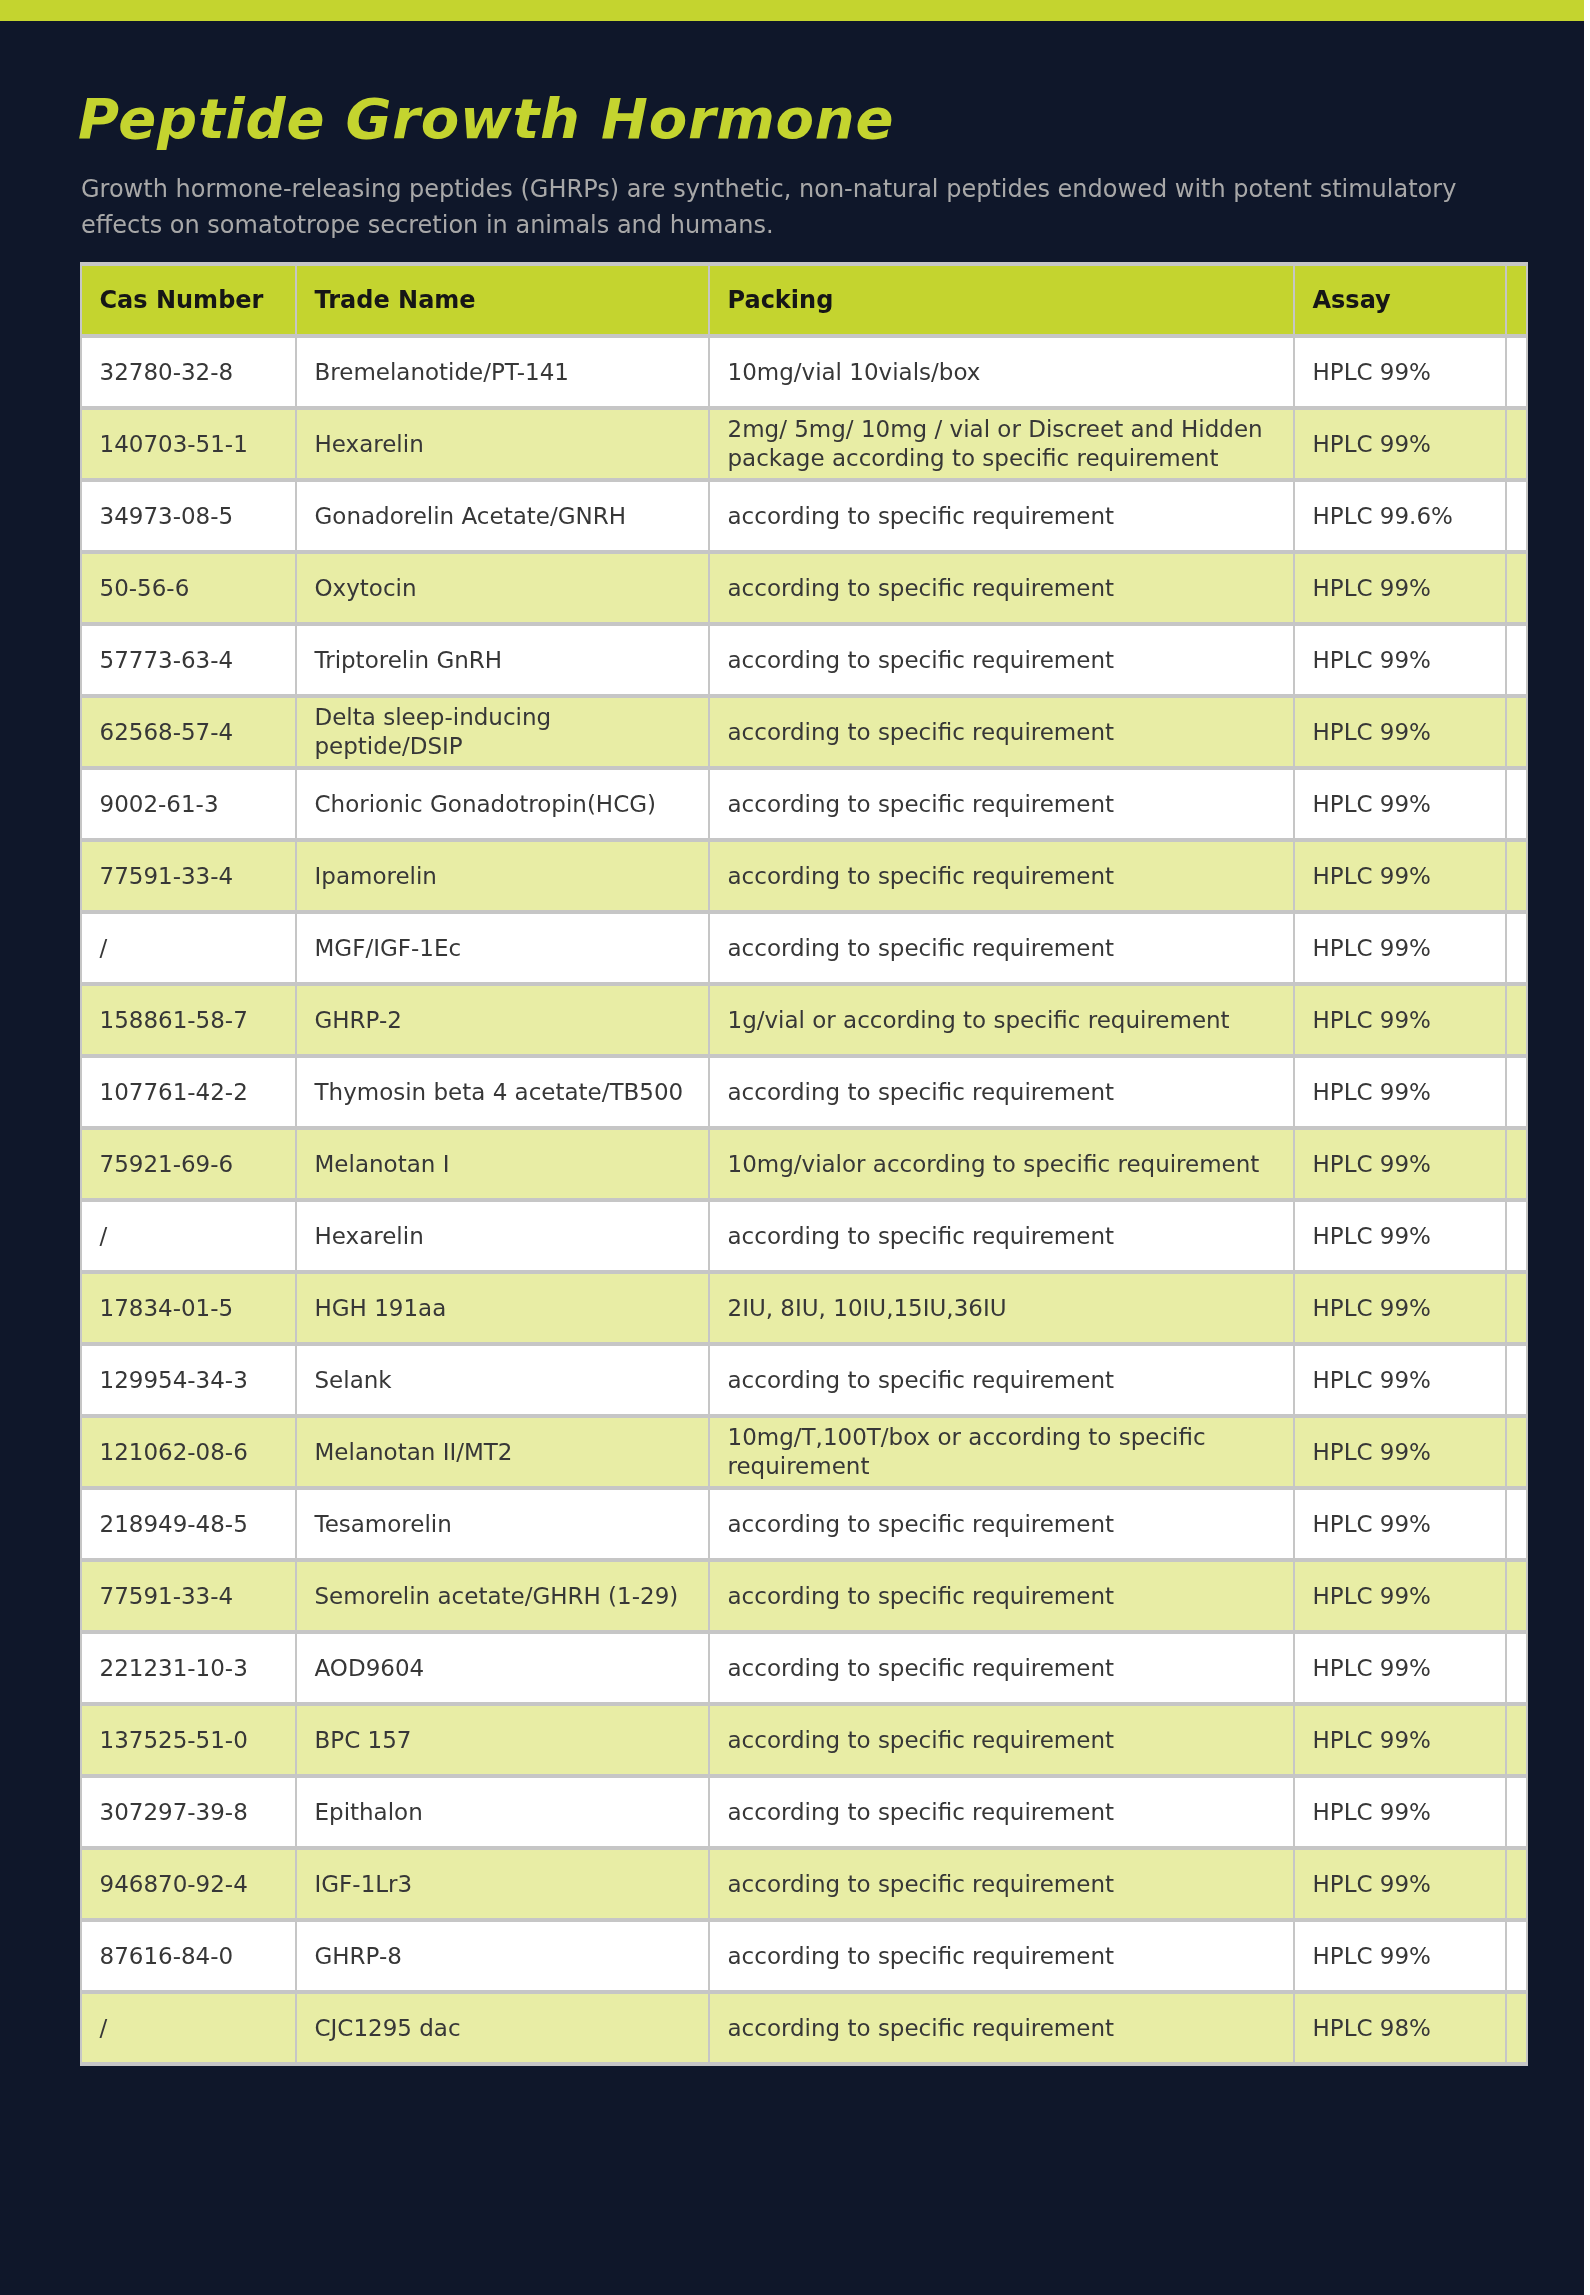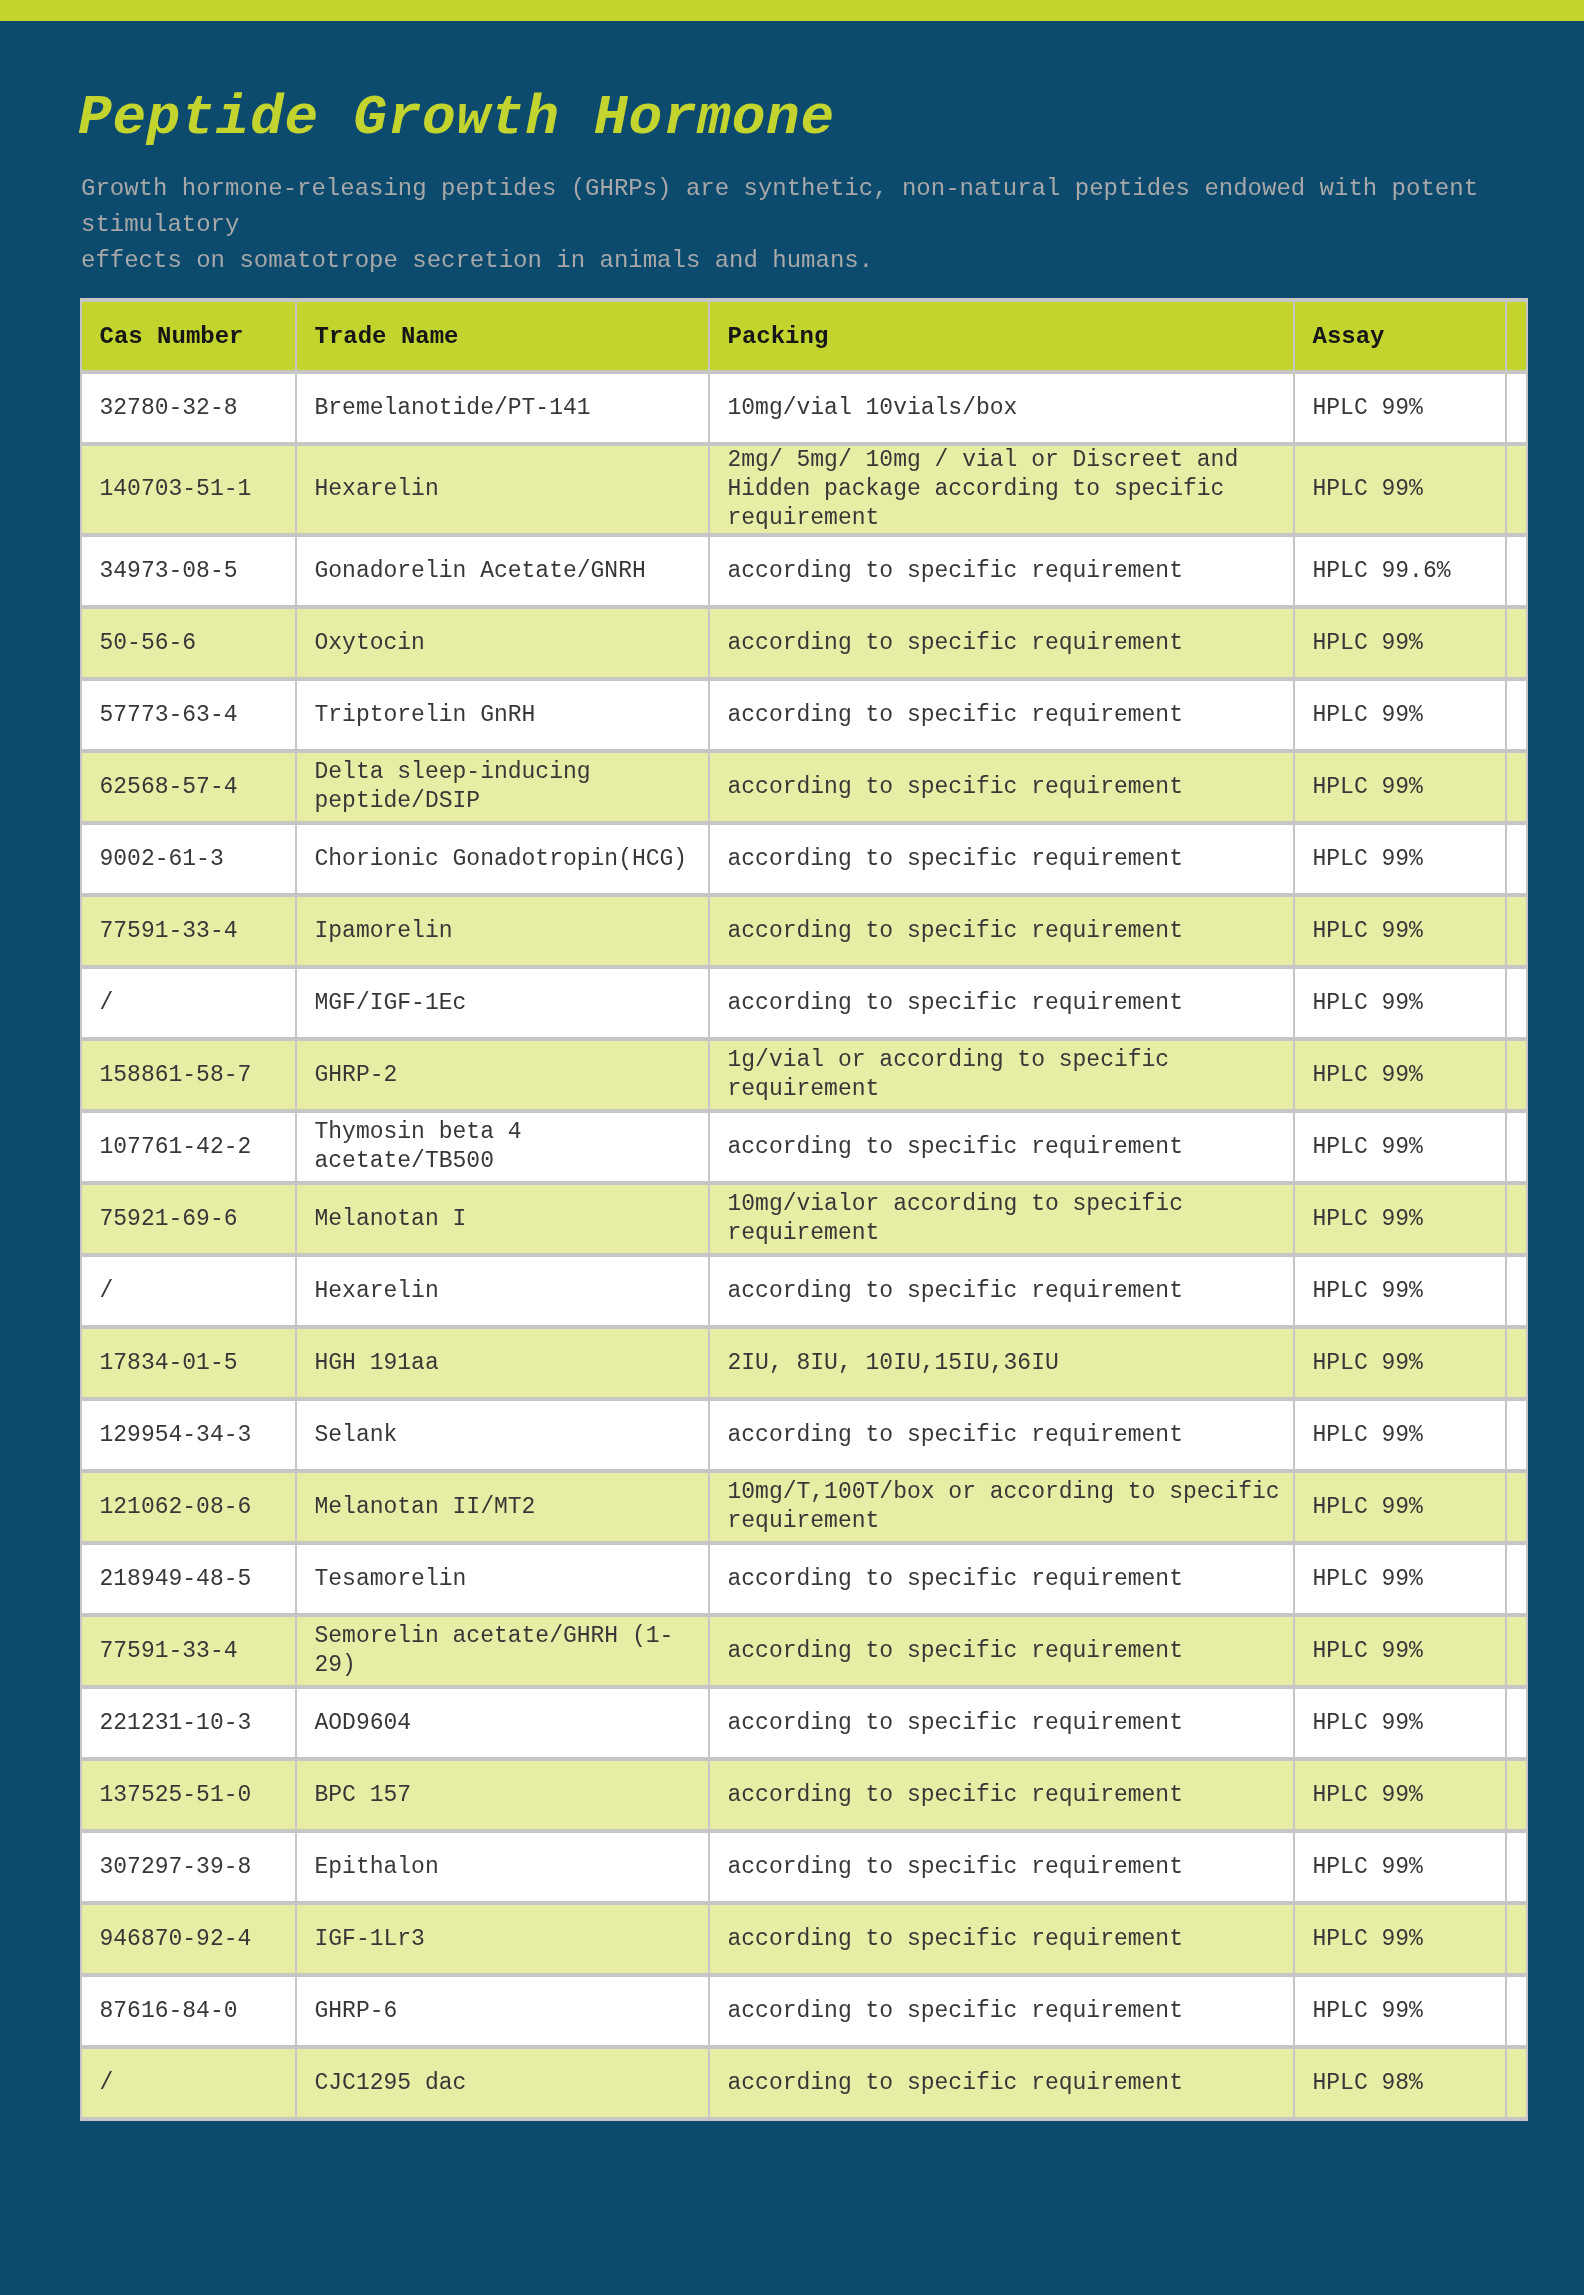--- a/index.html
+++ b/index.html
@@ -10,23 +10,22 @@
     --body-text:#373737;
     --subtitle:#a8a8a8;
   }
   *{box-sizing:border-box;margin:0;padding:0;}
   html,body{background:#ffffff;}
   body{font-family:"DejaVu Sans","Liberation Sans",sans-serif;}
   .page{
     position:relative;
     width:1584px;
     height:2295px;
-    background:#0c4a6e;
+    background:#0f172a;
     overflow:hidden;
-    font-family:Liberation Mono, monospace;
   }
   .topbar{
     width:100%;
     height:20.7px;
     background:var(--accent);
   }
   h1.title{
     margin:67px 0 0 78px;
     font-size:56px;
     line-height:1.1;
@@ -265,21 +264,21 @@
         </tr>
         <tr class="alt">
           <td>946870-92-4</td>
           <td>IGF-1Lr3</td>
           <td>according to specific requirement</td>
           <td>HPLC 99%</td>
           <td class="sliver"></td>
         </tr>
         <tr>
           <td>87616-84-0</td>
-          <td>GHRP-6</td>
+          <td>GHRP-8</td>
           <td>according to specific requirement</td>
           <td>HPLC 99%</td>
           <td class="sliver"></td>
         </tr>
         <tr class="alt">
           <td>/</td>
           <td>CJC1295 dac</td>
           <td>according to specific requirement</td>
           <td>HPLC 98%</td>
           <td class="sliver"></td>

